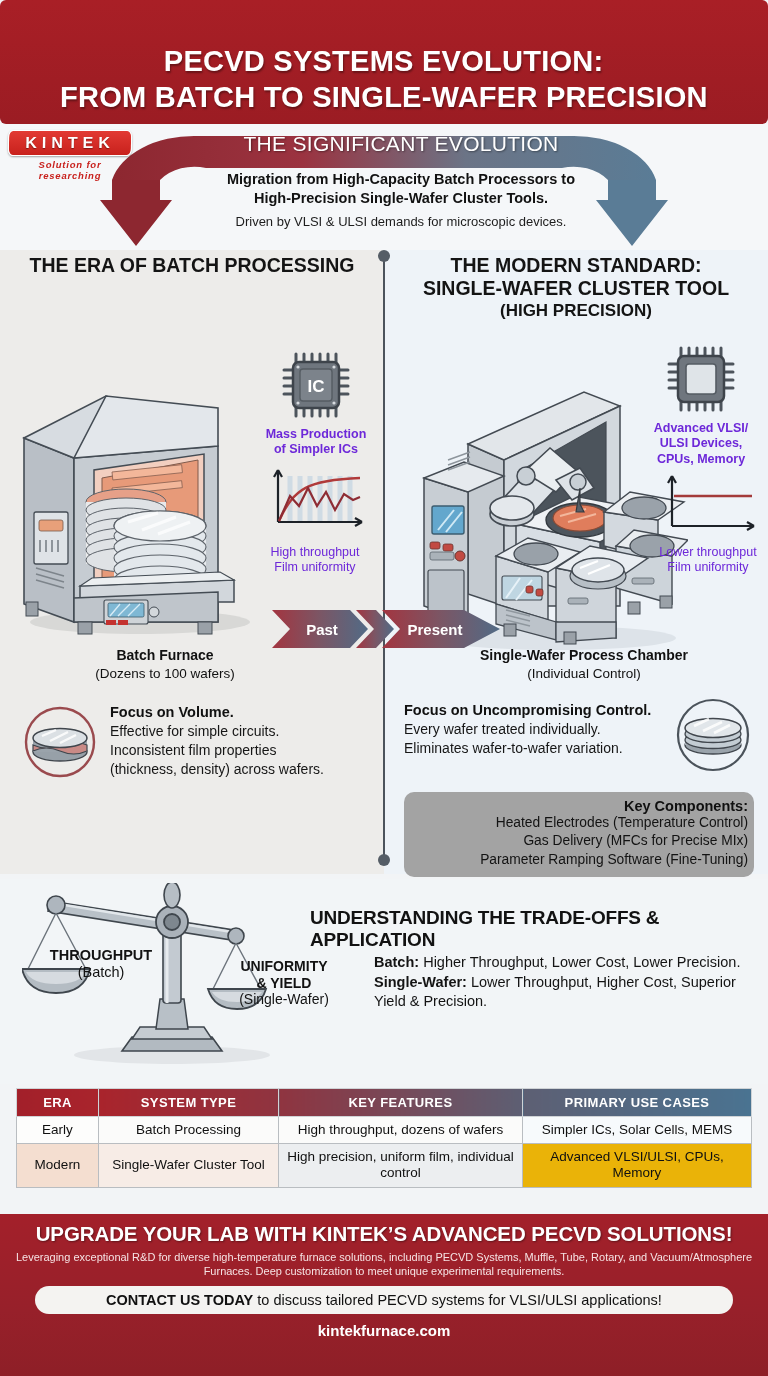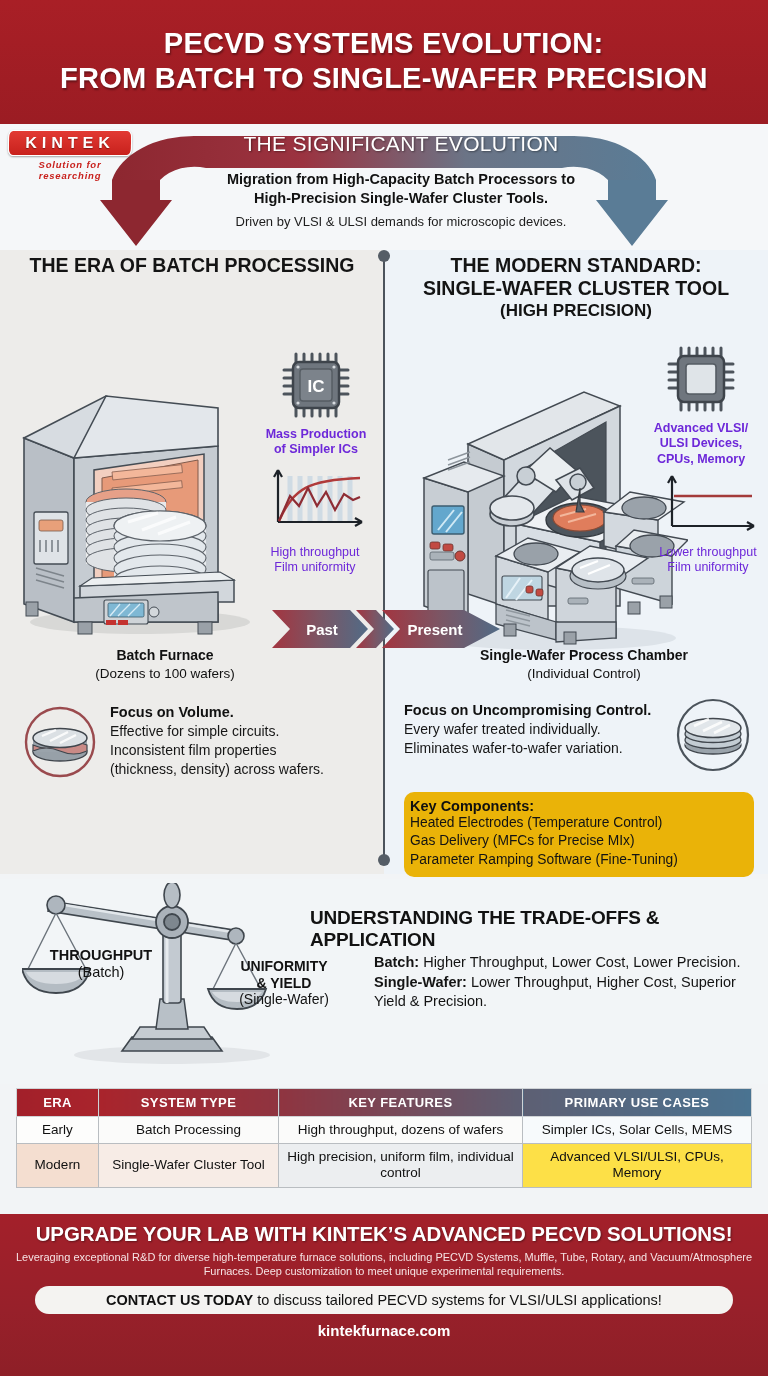--- a/index.html
+++ b/index.html
@@ -11,22 +11,23 @@
     overflow:hidden;
     color:#1b1b1b;
   }
 
   
   .header{
     height:124px; width:100%;
     background:#a81f27;
     background:linear-gradient(180deg,#a91f26 0%,#9b1c23 100%);
     display:flex; flex-direction:column;
-    align-items:center; justify-content:center;
+    align-items:center; justify-content:flex-end;
     padding:6px 14px 10px;
+    border-radius:6px;
   }
   .header .ttl{
     color:#fff;
     font-size:30px;
     font-weight:bold;
     letter-spacing:.2px;
     line-height:1.18;
     text-align:center;
     text-shadow:1px 2px 2px rgba(0,0,0,.35);
     transform:scaleX(.97);
@@ -124,22 +125,22 @@
   
   .pp{ position:absolute; left:272px; top:608px; width:230px; height:42px; z-index:7; }
 
   
   .focus{ position:absolute; }
   .focus .t{ font-size:14.5px; font-weight:bold; color:#111; line-height:1.4; }
   .focus .b{ font-size:14px; color:#161616; line-height:1.34; }
 
   .keybox{
     position:absolute; left:404px; top:792px; width:350px;
-    background:#eab308; border-radius:10px;
-    padding:6px 6px 8px; text-align:left;
+    background:#a3a3a3; border-radius:10px;
+    padding:6px 6px 8px; text-align:right;
   }
   .keybox .kt{ font-size:14.5px; font-weight:bold; color:#101010; }
   .keybox .kl{ font-size:13.8px; color:#131313; line-height:1.33; }
 
   
   .trade{ position:absolute; left:0; top:879px; width:768px; height:205px; background:#f2f5f7; }
   .trade-title{
     position:absolute; left:310px; top:28px; width:450px;
     font-size:19px; font-weight:bold; color:#121212; letter-spacing:-.2px;
   }
@@ -162,21 +163,21 @@
   td{
     font-size:13.5px; text-align:center; color:#101010;
     padding:5px 4px; border:1px solid #b9bdc1; line-height:1.2;
   }
   tr.r1 td{ background:#fbfbfa; }
   tr.r1 td.c0{ background:#fdfdfc; }
   tr.r1 td.c3{ background:#f7fafc; }
   tr.r2 td{ background:#eceef0; }
   tr.r2 td.c0{ background:#f4ded0; }
   tr.r2 td.c1{ background:#f7ece6; }
-  tr.r2 td.c3{ background:#fde047; }
+  tr.r2 td.c3{ background:#eab308; }
 
   
   .footer{
     position:absolute; left:0; top:1214px; width:768px; height:162px;
     background:linear-gradient(180deg,#a3202a 0%,#97202a 60%,#8e1f27 100%);
     padding:8px 14px 0;
     text-align:center;
   }
   .f-h{
     color:#fff; font-size:20.5px; font-weight:bold; letter-spacing:-.1px;

